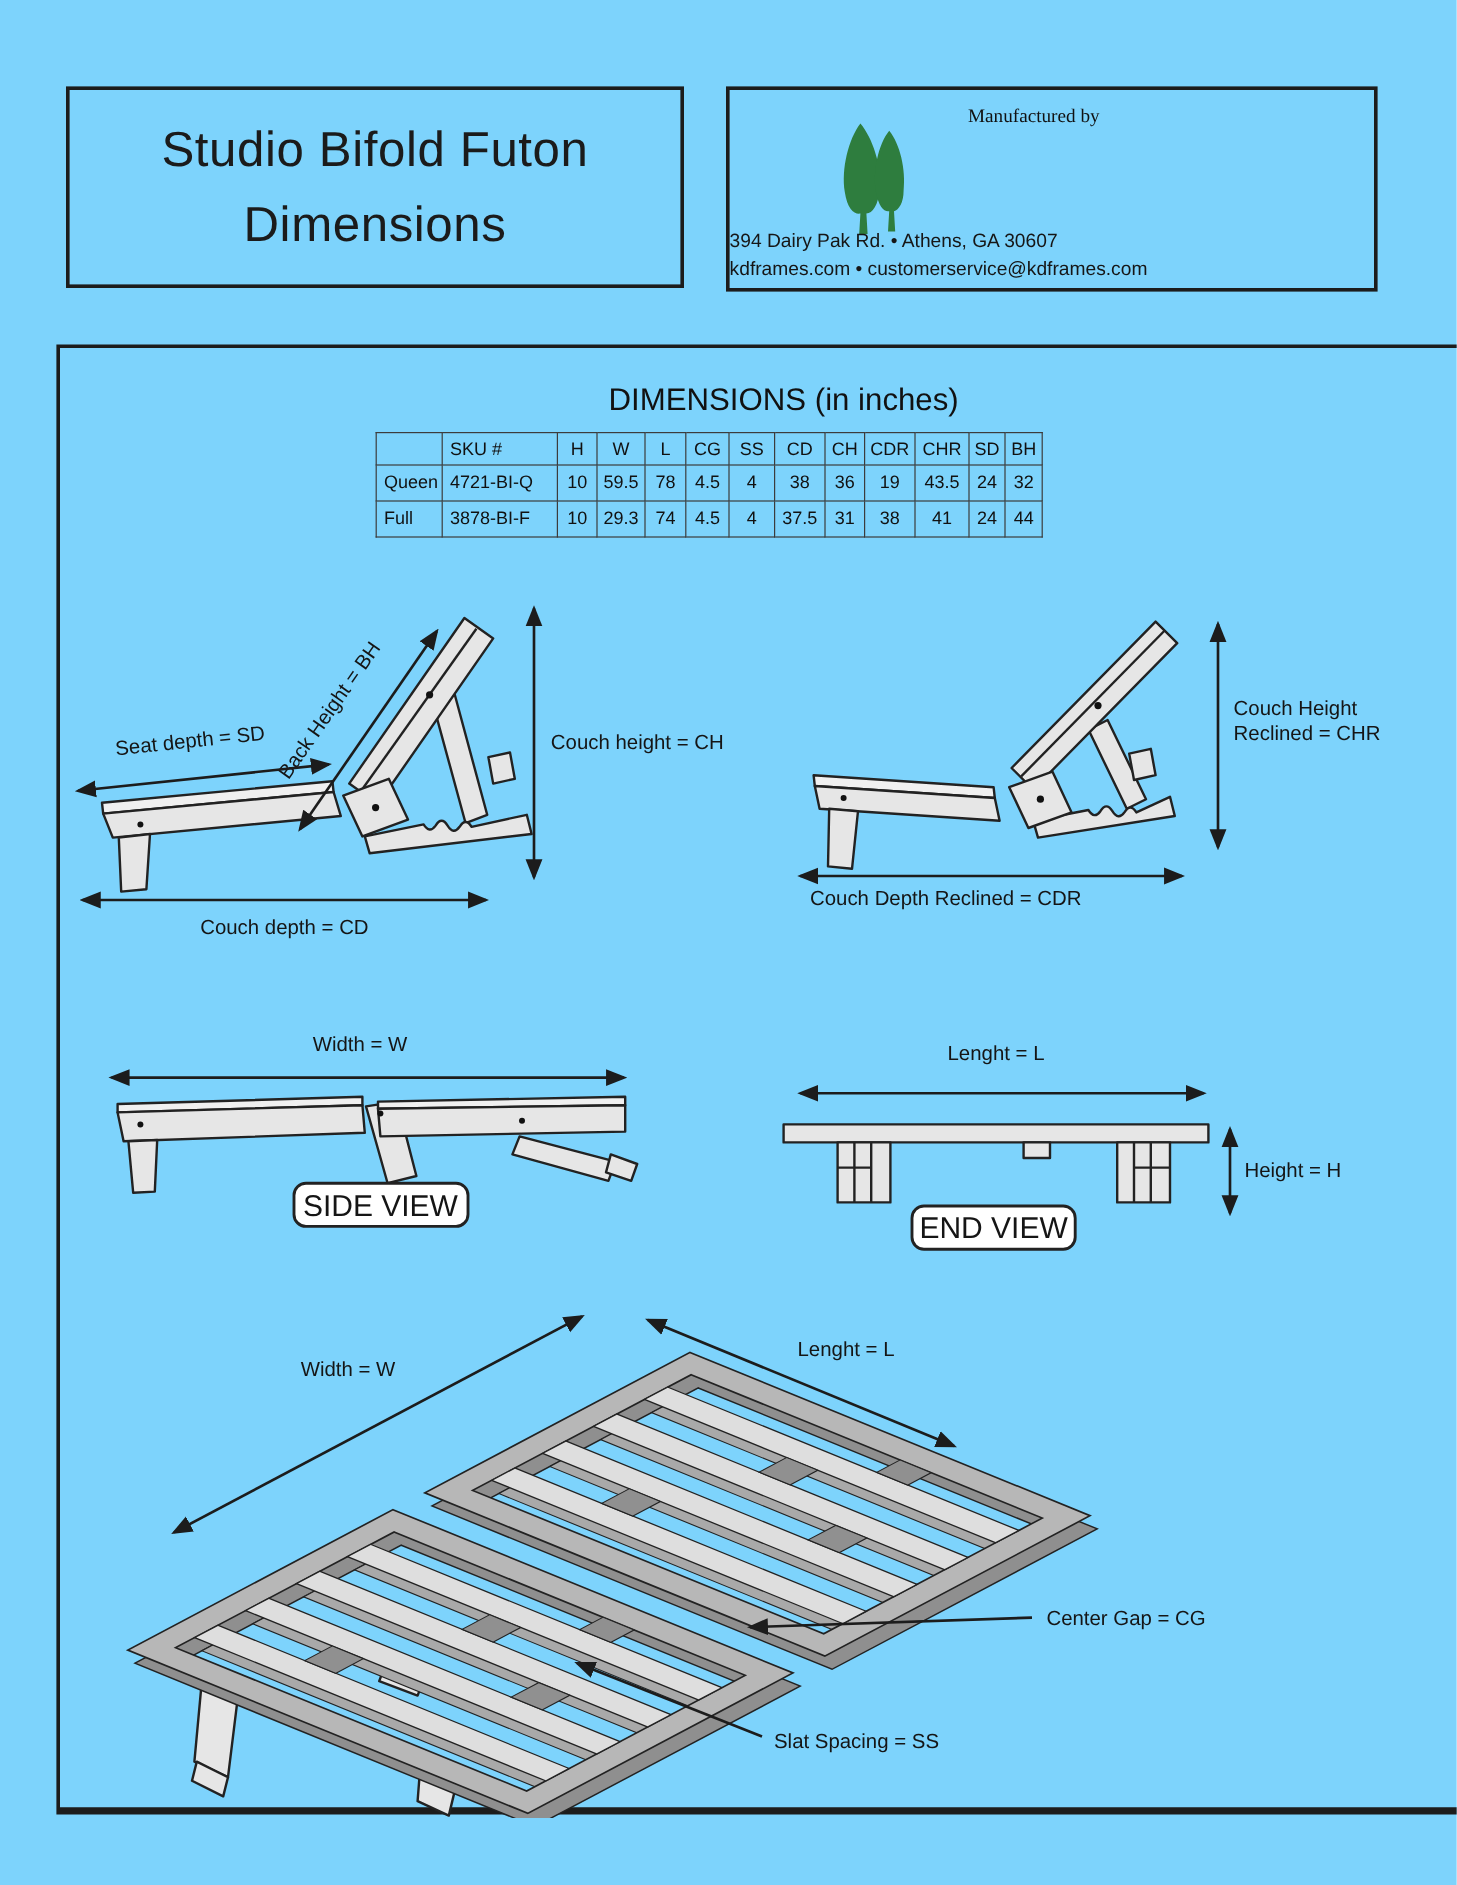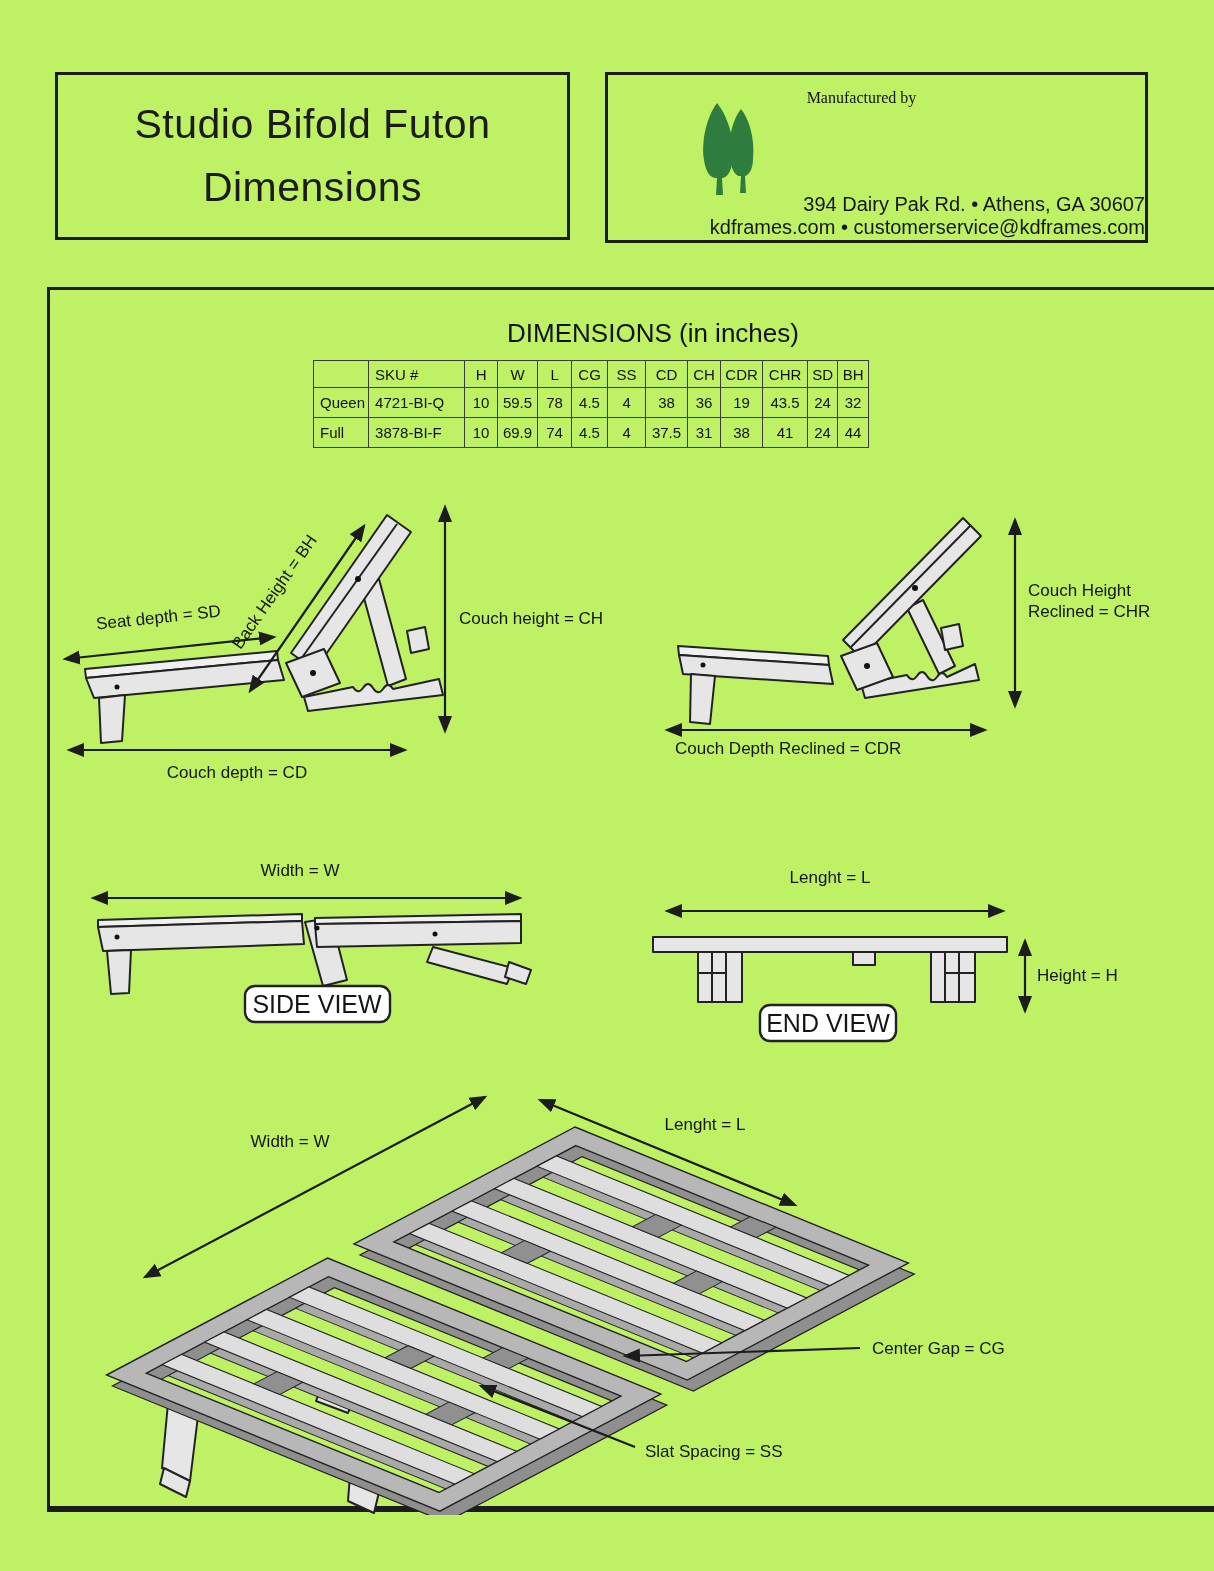--- a/index.html
+++ b/index.html
@@ -1,32 +1,32 @@
 <!DOCTYPE html>
 <html><head>
 <meta charset="utf-8">
 <style>
   html,body{margin:0;padding:0;background:#ffffff;}
-  .page{position:relative;width:1214px;height:1571px;background:#bef264;
+  .page{position:relative;width:1214px;height:1571px;background:#7dd3fc;
         font-family:"Liberation Sans",sans-serif;color:#1b1b1b;overflow:hidden;text-decoration:underline;}
 
   
   .title-box{position:absolute;left:55px;top:72px;width:509px;height:162px;
              border:3px solid #1c1c1c;display:flex;flex-direction:column;
              align-items:center;justify-content:center;gap:22px;}
   .title-line{font-size:41px;letter-spacing:0.5px;color:#1b1b1b;line-height:1;}
 
   .brand-box{position:absolute;left:605px;top:72px;width:537px;height:165px;
              border:3px solid #1c1c1c;}
   .manufactured{position:absolute;left:0;right:30px;top:14px;text-align:center;
                 font-family:"Liberation Serif",serif;font-size:16px;color:#111;}
   .trees{position:absolute;left:92px;top:26px;}
   .brand-name{position:absolute;left:158px;top:48px;font-size:50px;font-weight:bold;
               color:#2e7d3e;letter-spacing:2px;line-height:1;}
-  .addr{position:absolute;left:0;right:0;text-align:right;font-size:20px;color:#161616;}
+  .addr{position:absolute;left:0;right:0;text-align:left;font-size:16px;color:#161616;}
   .addr1{top:118px;} .addr2{top:141px;}
 
   
   .main-box{position:absolute;left:47px;top:287px;width:1212px;height:1225px;
             border:3px solid #1c1c1c;border-bottom-width:6px;box-sizing:border-box;}
   .dim-heading{position:absolute;top:28px;left:0;width:100%;text-align:center;
                font-size:26px;color:#111;}
 
   
   table.dims{position:absolute;left:263px;top:70px;border-collapse:collapse;
@@ -115,21 +115,21 @@
         <td>36</td>
         <td>19</td>
         <td>43.5</td>
         <td>24</td>
         <td>32</td>
       </tr>
       <tr>
         <td class="lft">Full</td>
         <td class="lft">3878-BI-F</td>
         <td>10</td>
-        <td>69.9</td>
+        <td>29.3</td>
         <td>74</td>
         <td>4.5</td>
         <td>4</td>
         <td>37.5</td>
         <td>31</td>
         <td>38</td>
         <td>41</td>
         <td>24</td>
         <td>44</td>
       </tr>

